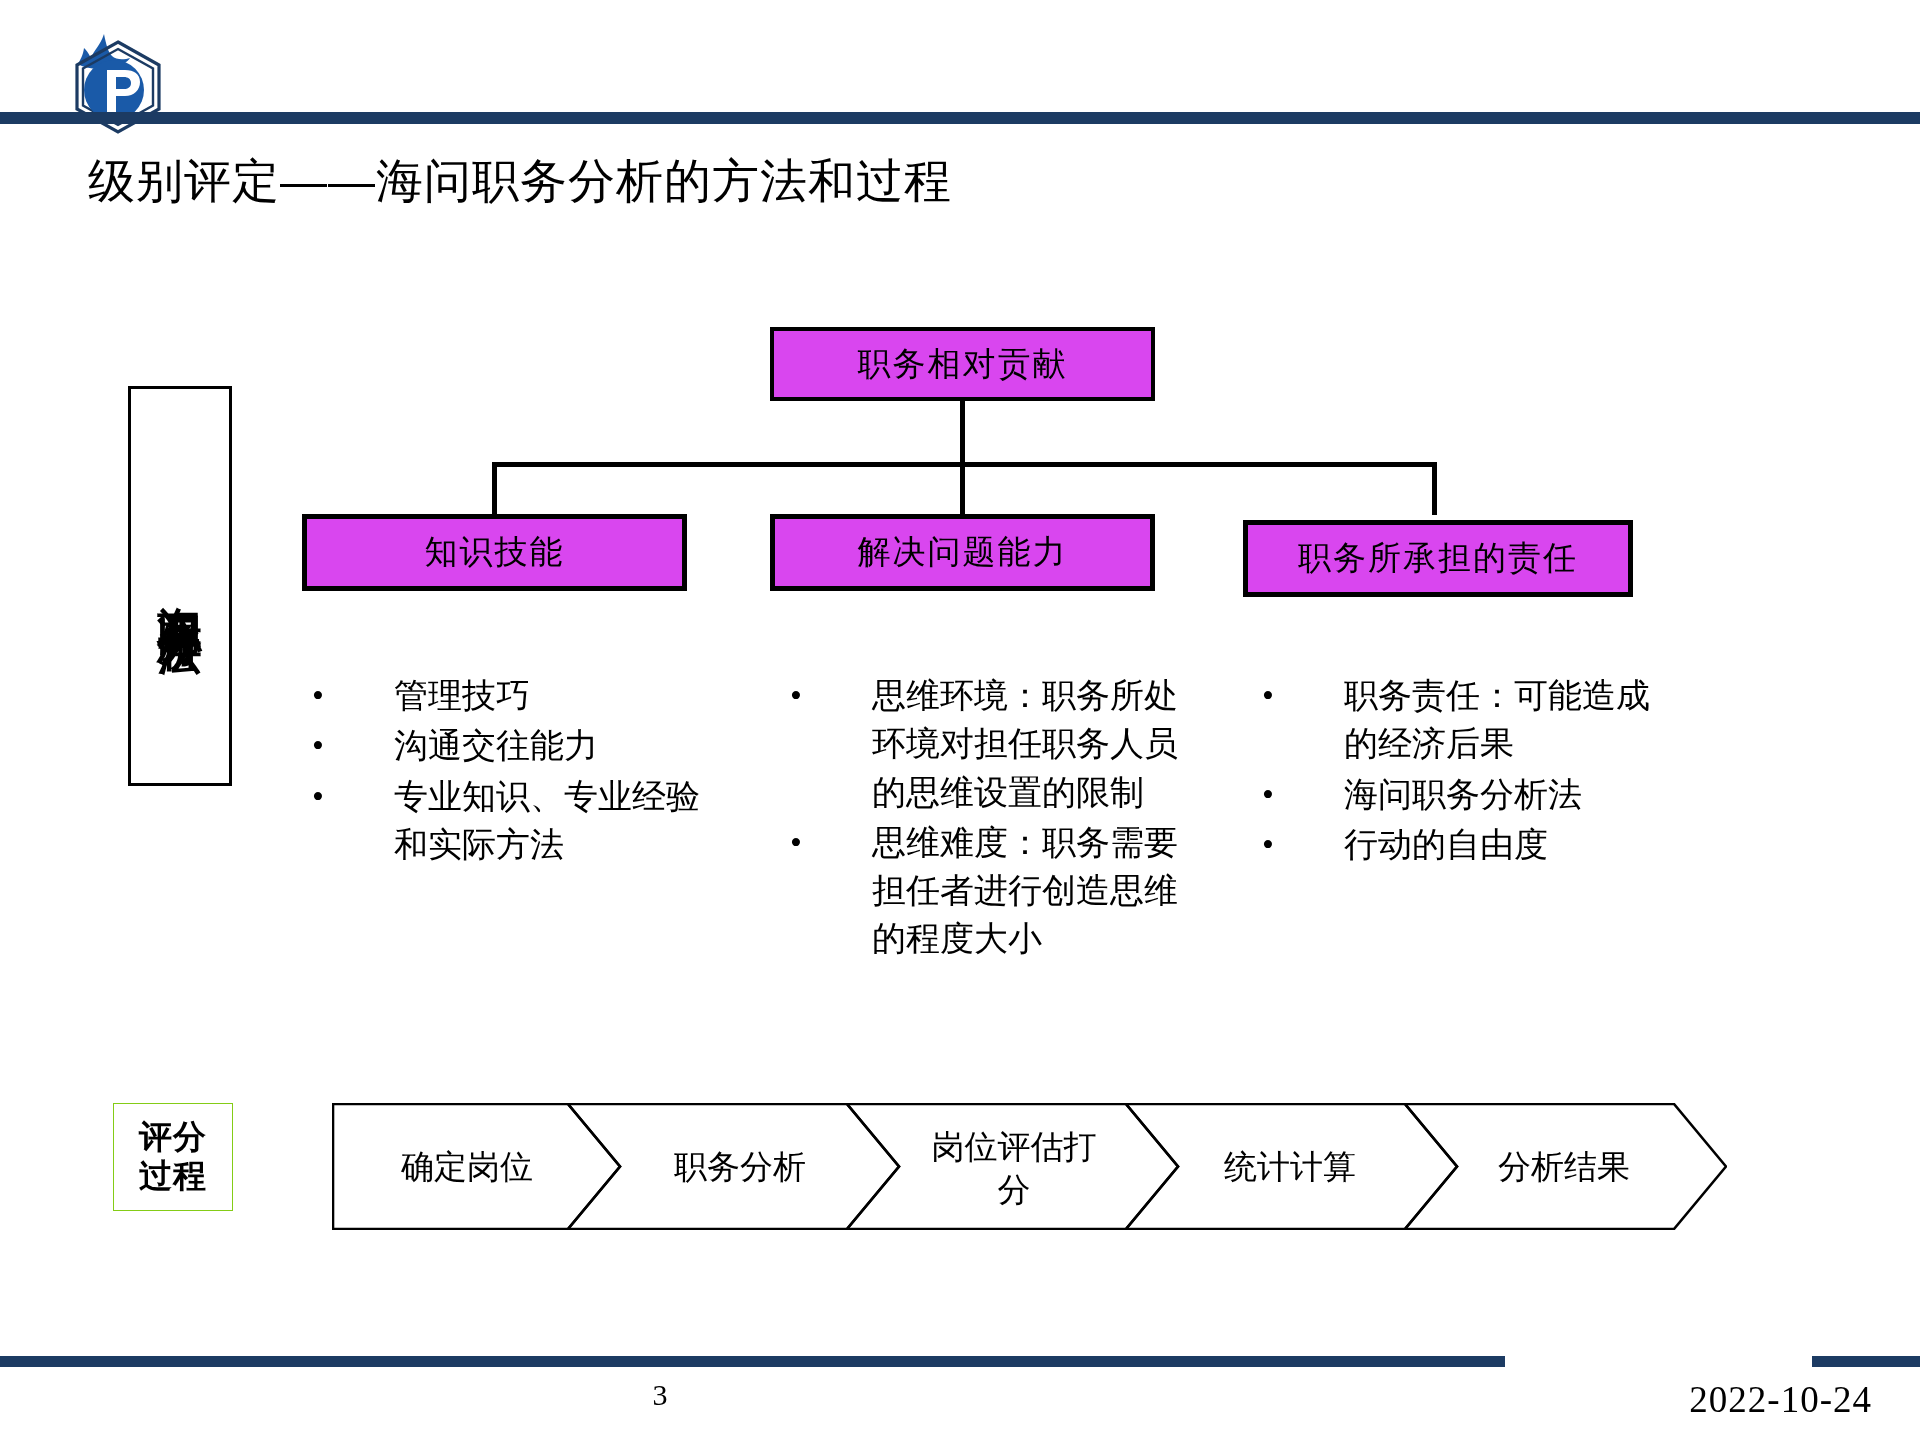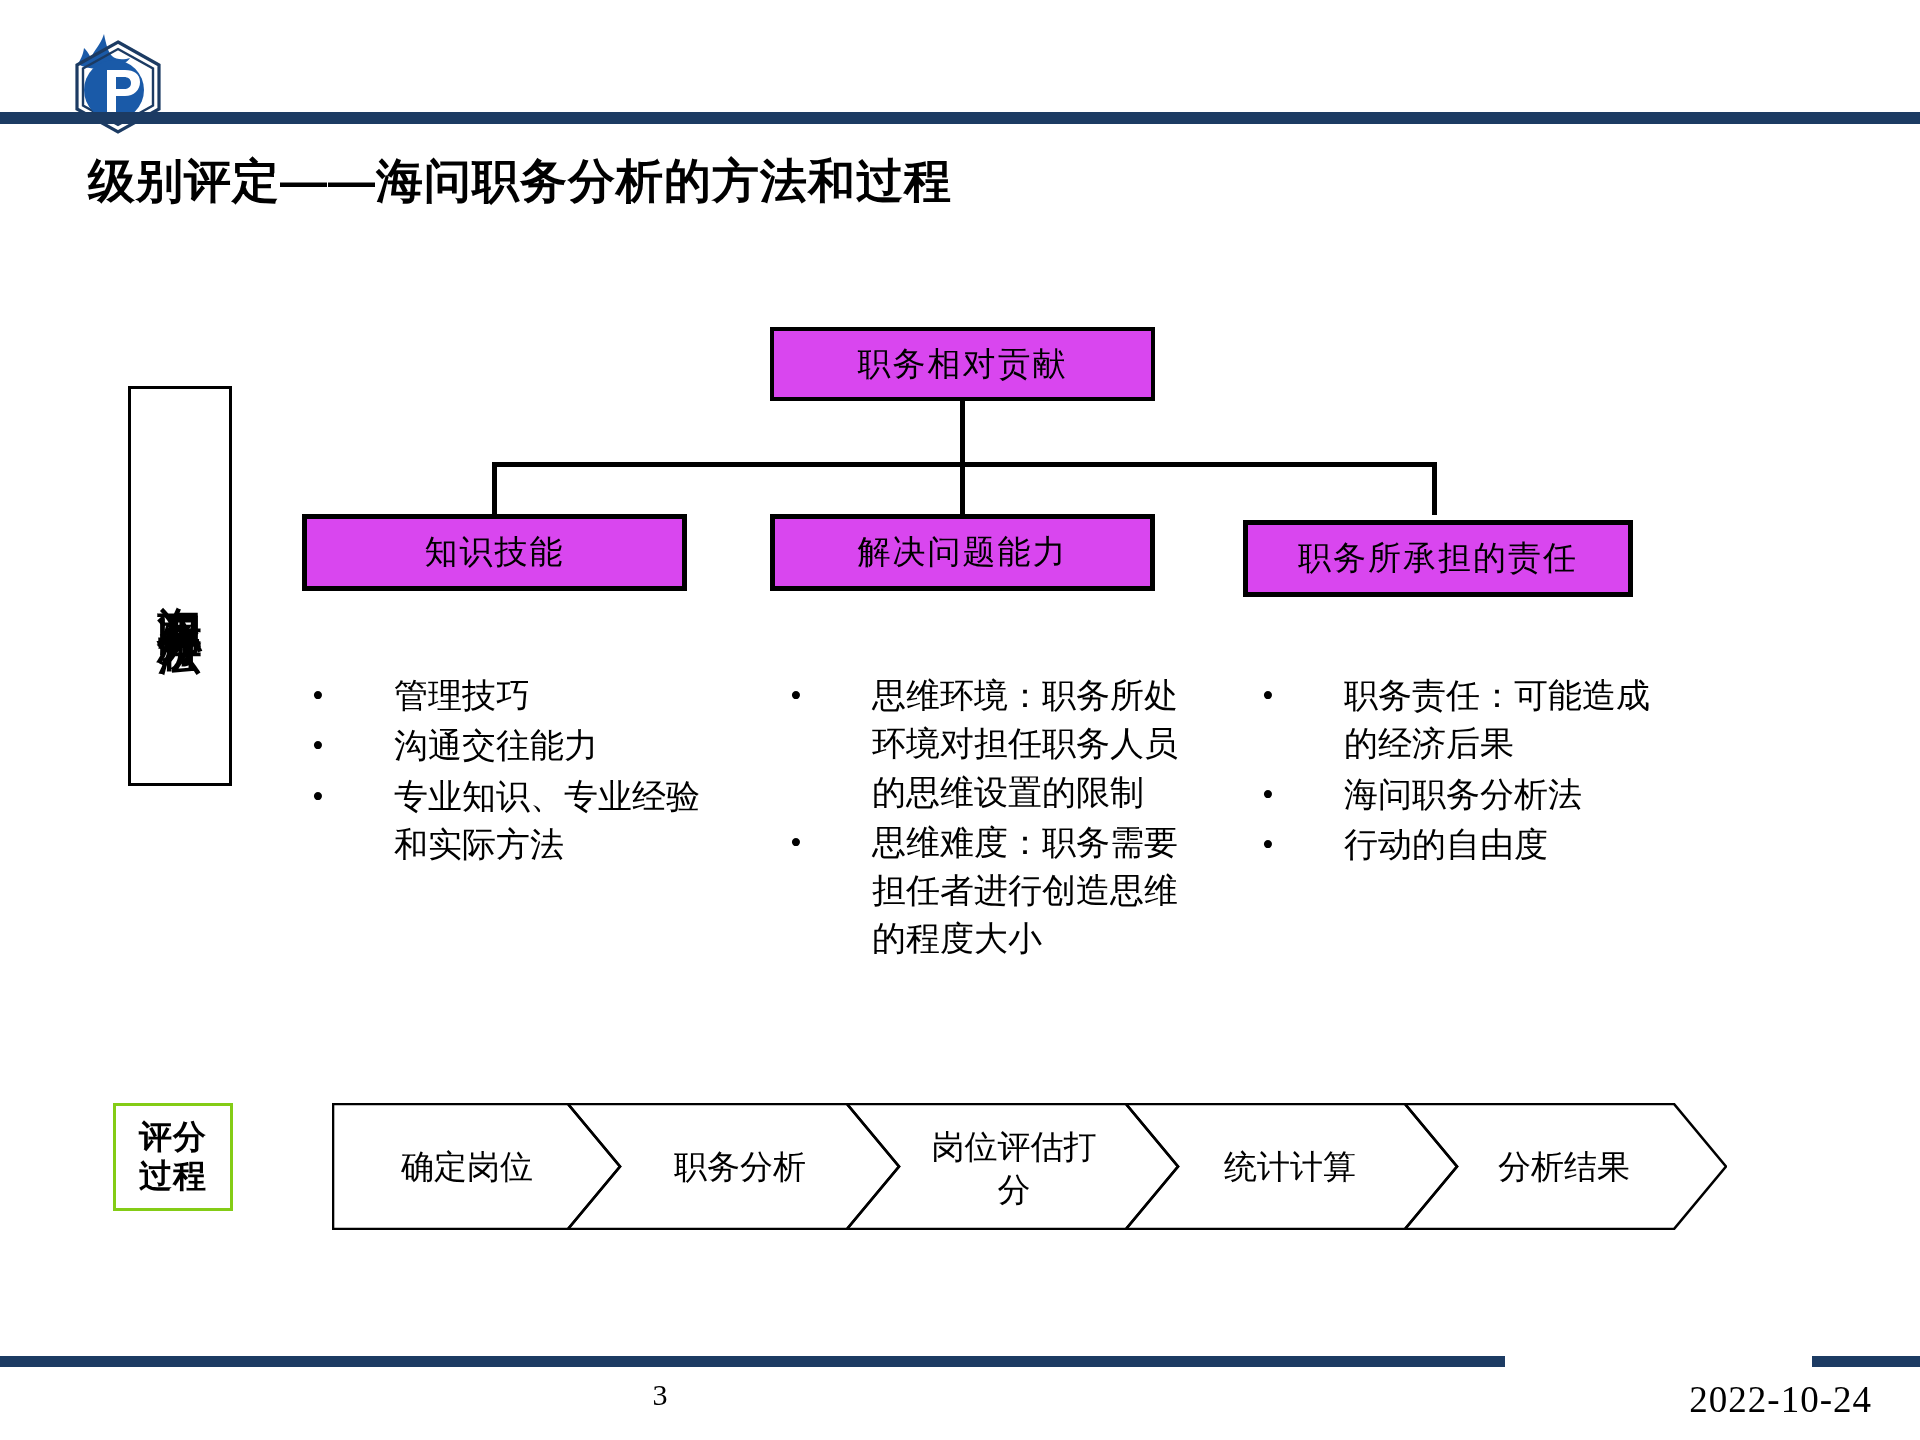--- a/index.html
+++ b/index.html
@@ -32,21 +32,21 @@
     width: 120px;
     height: 116px;
   }
   #logo svg { display: block; }
 
   #page-title {
     position: absolute;
     left: 88px;
     top: 150px;
     font-size: 47px;
-    font-weight: bold;
+    font-weight: normal;
     letter-spacing: 1px;
     white-space: nowrap;
     font-family: "Liberation Sans", "DejaVu Sans", sans-serif;
   }
 
   
   .tree-box {
     position: absolute;
     border: 5px solid #000;
     background: #d946ef;
@@ -140,21 +140,21 @@
   }
   .bullet-text { flex: 1 1 auto; margin-left: 38px; }
 
   
   #process-label {
     position: absolute;
     left: 113px;
     top: 1103px;
     width: 120px;
     height: 108px;
-    border: 3px solid #84cc16;
+    border: 1px solid #84cc16;
     box-sizing: border-box;
     display: flex;
     flex-direction: column;
     align-items: center;
     justify-content: center;
     font-size: 33px;
     font-weight: bold;
     line-height: 1.18;
     letter-spacing: 1px;
   }

